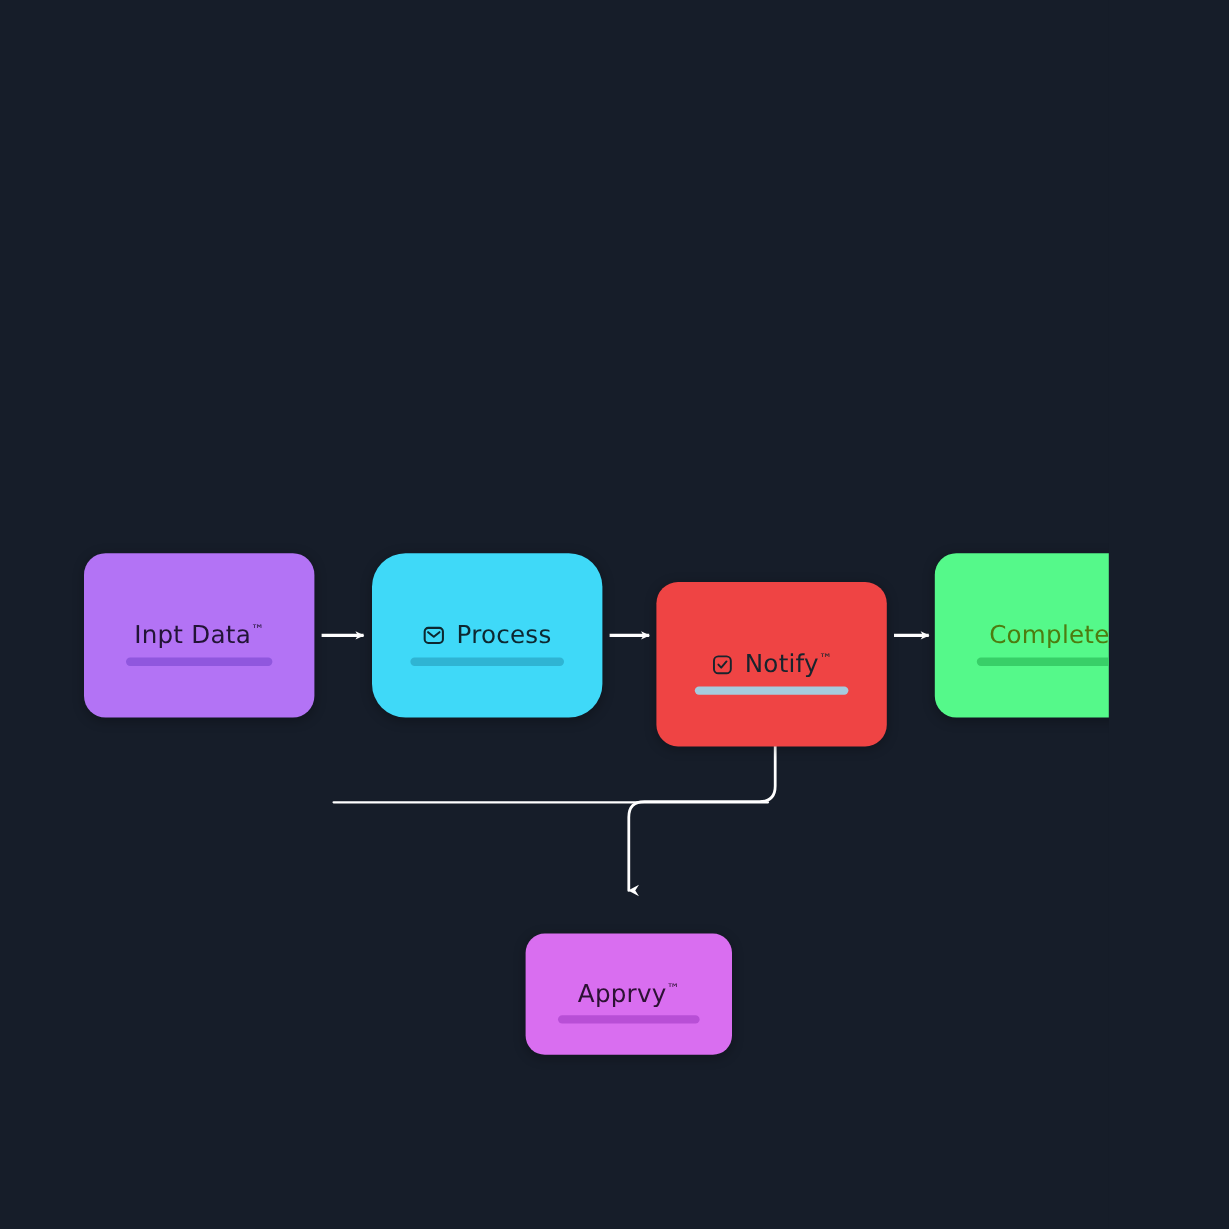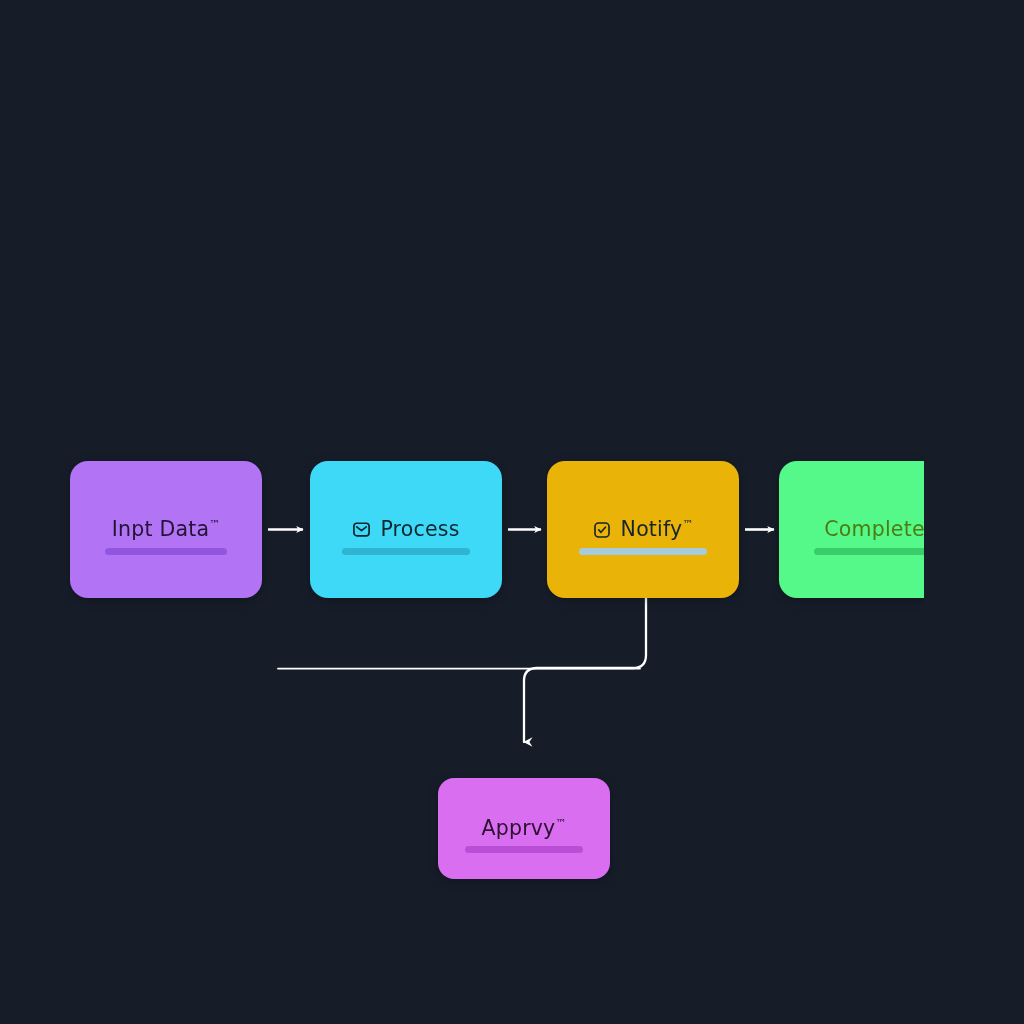--- a/index.html
+++ b/index.html
@@ -101,34 +101,34 @@
     </g>
   </svg>
 
   <div class="node" style="left:70px; top:461px; width:192px; height:137px; background:#b373f5;">
     <div class="node-head">
       <span class="node-label" style="color:#221436;"><span>Inpt Data</span><span class="tm">™</span></span>
     </div>
     <div class="node-bar" style="width:122px; top:calc(50% + 18px); background:#9057de;"></div>
   </div>
 
-  <div class="node" style="left:310px; top:461px; width:192px; height:137px; background:#3fd9f8;">
+  <div class="node" style="left:310px; top:461px; width:192px; height:137px; background:#3fd9f8;border-radius:28px;">
     <div class="node-head">
       <span class="node-icon">
         <svg width="19" height="19" viewBox="0 0 20 20">
           <rect x="2" y="3.4" width="16" height="13.2" rx="3.2" fill="none" stroke="#0d2730" stroke-width="1.8"></rect>
           <path d="M5,7.2 L10,11.2 L15,7.2" fill="none" stroke="#0d2730" stroke-width="1.8" stroke-linecap="round" stroke-linejoin="round"></path>
         </svg>
       </span>
       <span class="node-label" style="color:#0d2730;"><span>Process</span><span class="tm"></span></span>
     </div>
     <div class="node-bar" style="width:128px; top:calc(50% + 18px); background:#2fb4d3;"></div>
   </div>
 
-  <div class="node" style="left:547px; top:461px; width:192px; height:137px; background:#eab308;">
+  <div class="node" style="left:547px; top:485px; width:192px; height:137px; background:#ef4444;">
     <div class="node-head">
       <span class="node-icon">
         <svg width="18" height="18" viewBox="0 0 20 20">
           <rect x="2.2" y="2.2" width="15.6" height="15.6" rx="4" fill="none" stroke="#17242d" stroke-width="1.8"></rect>
           <path d="M6.3,9.8 L8.9,12.6 L13.8,6.9" fill="none" stroke="#17242d" stroke-width="1.8" stroke-linecap="round" stroke-linejoin="round"></path>
         </svg>
       </span>
       <span class="node-label" style="color:#17242d;"><span>Notify</span><span class="tm">™</span></span>
     </div>
     <div class="node-bar" style="width:128px; top:calc(50% + 18px); background:#a6cbdd;"></div>

